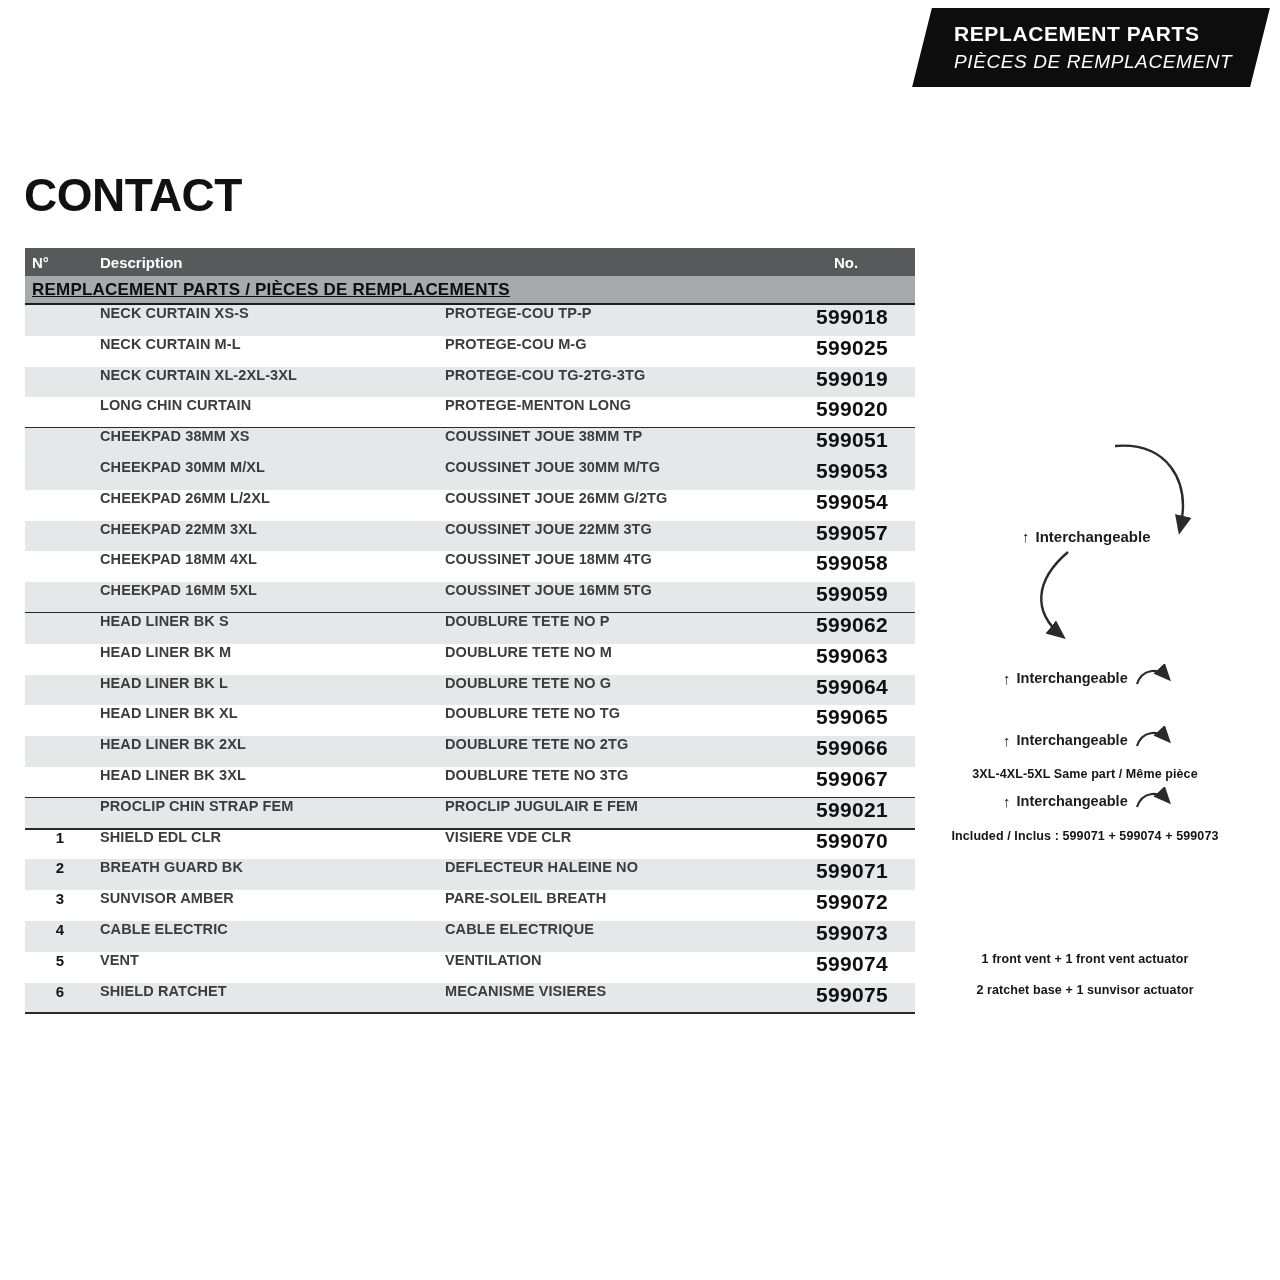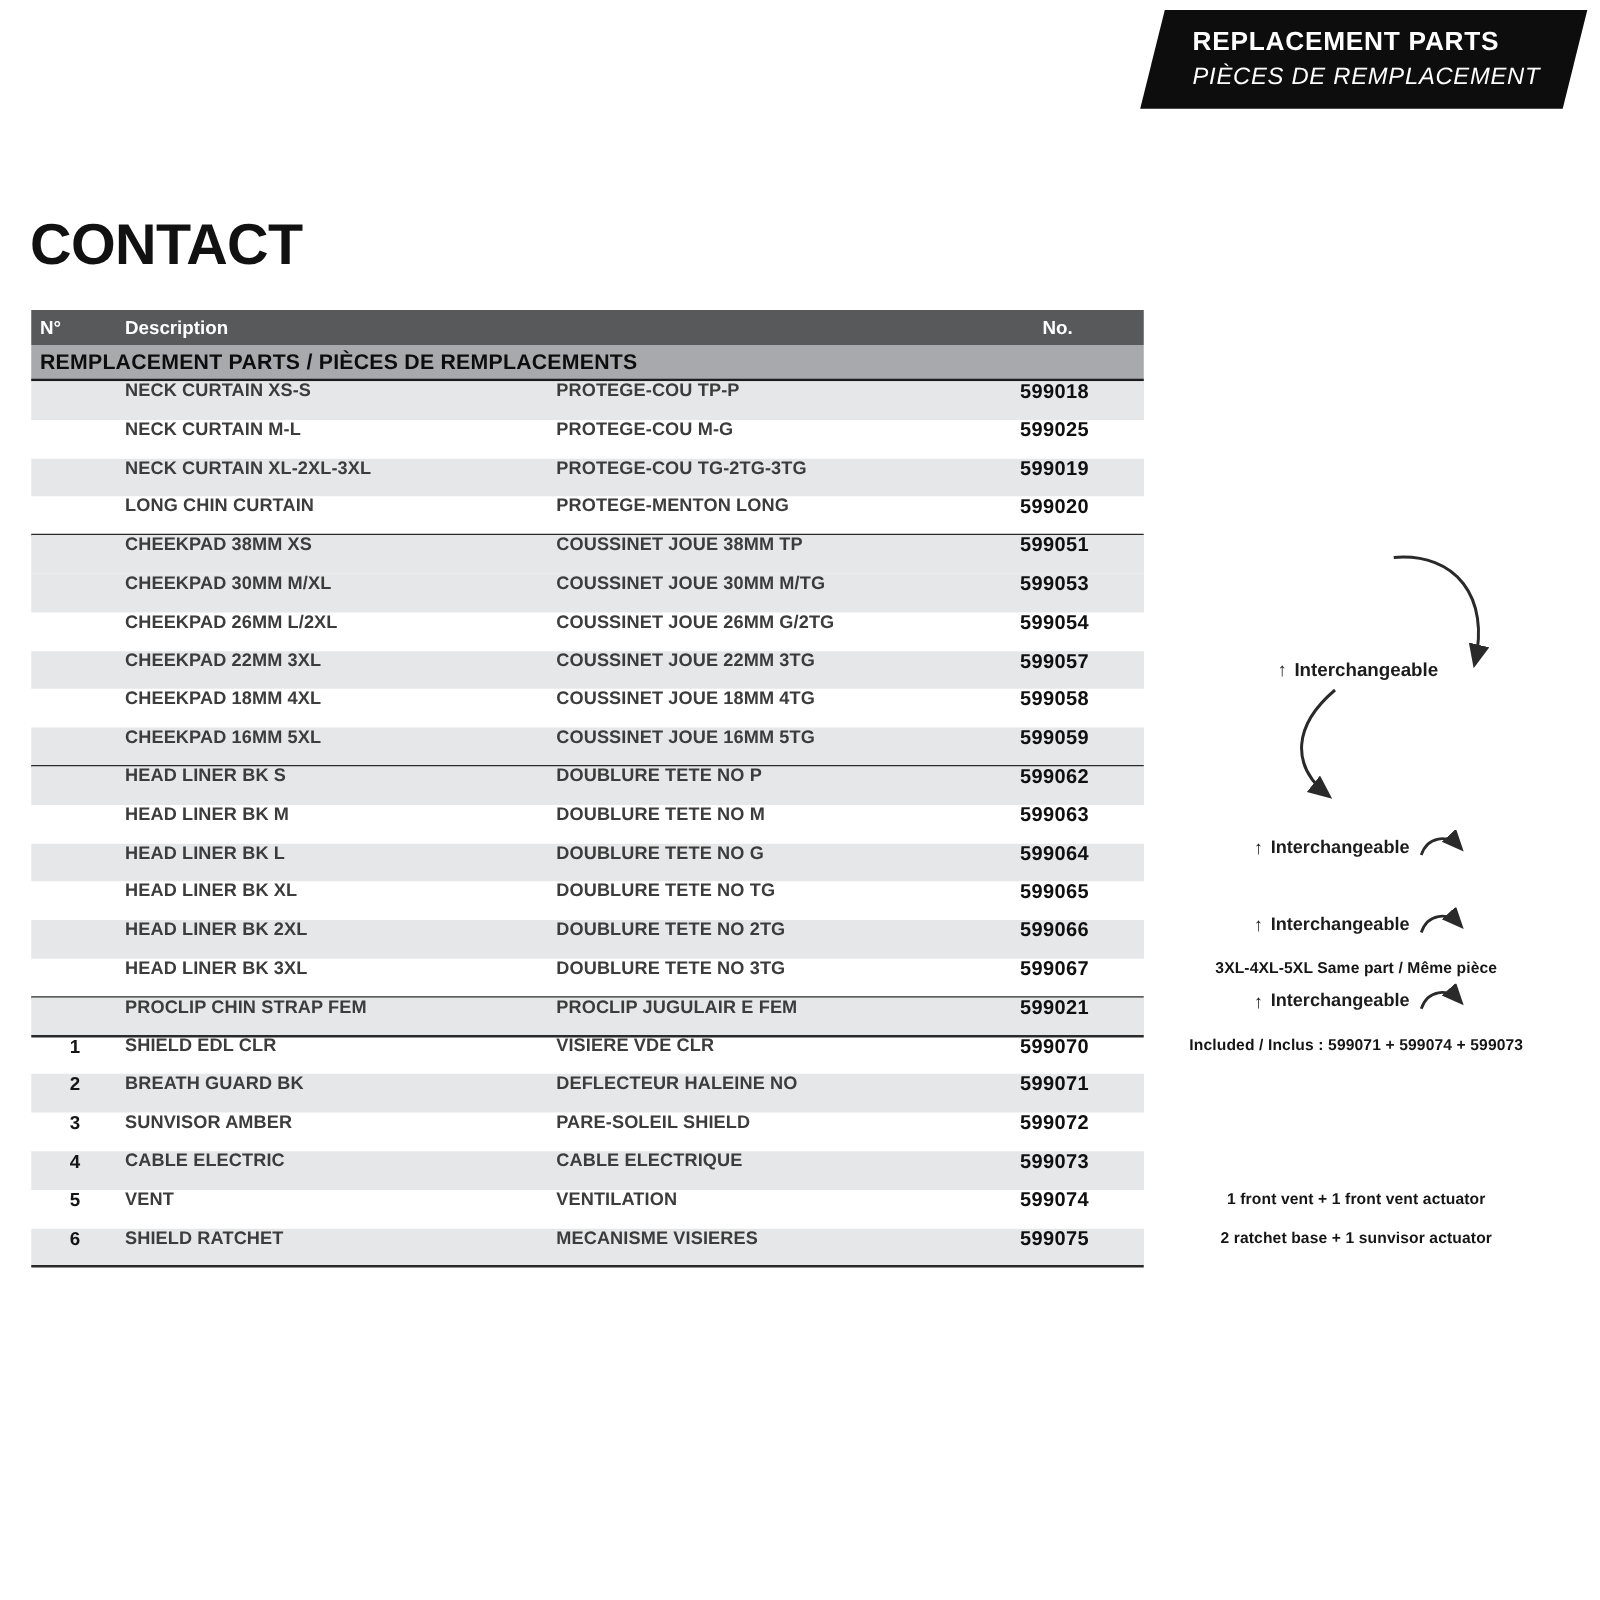--- a/index.html
+++ b/index.html
@@ -30,36 +30,37 @@
   .h-num { width:70px; padding-left:7px; box-sizing:border-box; }
   .h-en  { width:345px; padding-left:5px; box-sizing:border-box; }
   .h-fr  { width:368px; }
   .h-no  { width:107px; padding-left:26px; box-sizing:border-box; }
 
   .section {
     display:flex; align-items:center; background:#A7A9AC; color:#0d0d0d;
     height:29px; width:890px; font-weight:bold; font-size:17px;
     padding-left:7px; box-sizing:border-box; border-bottom:2px solid #1c1c1c;
     letter-spacing:.2px;
+    text-decoration:underline;
   }
 
   .row {
     display:flex; align-items:flex-start; height:30.8px; position:relative;
     font-size:14.5px; font-weight:bold; color:#3c3c3c; letter-spacing:.1px;
   }
   .row.stripe { background:linear-gradient(to right,#E6E7E8 0,#E6E7E8 890px,rgba(0,0,0,0) 890px); }
   .row.group-end::after {
     content:""; position:absolute; left:0; bottom:-1px; width:890px; height:0;
     border-top:2px solid #2a2a2a;
   }
   .cell-num { width:70px; text-align:center; font-size:15px; color:#151515; }
   .cell-en  { width:345px; padding-left:5px; box-sizing:border-box; }
   .cell-fr  { width:368px; padding-left:5px; box-sizing:border-box; }
   .cell-no  { width:107px; padding-left:8px; box-sizing:border-box;
-              font-size:16px; font-weight:800; color:#101010; letter-spacing:.3px; }
+              font-size:21px; font-weight:800; color:#101010; letter-spacing:.3px; }
   .cell-note{ flex:1; text-align:center; font-size:12.5px; font-weight:bold; color:#151515; }
 
   
   .ann-big { position:absolute; left:975px; top:190px; width:255px; height:212px; }
   .ann-big svg { position:absolute; left:0; top:0; }
   .ann-big .ann-text { position:absolute; left:22px; top:90px; display:flex; align-items:center; gap:6px; }
   .ann-label { font-size:15px; font-weight:bold; color:#1c1c1c; }
   .up-arrow { font-size:15px; font-weight:bold; color:#1c1c1c; }
   .ann-small { position:absolute; display:flex; align-items:center; gap:6px; height:26px; left:978px; }
   .ann-small .ann-label { font-size:14.5px; }
@@ -217,21 +218,21 @@
   <div class="row stripe">
       <div class="cell-num">2</div>
       <div class="cell-en">BREATH GUARD BK</div>
       <div class="cell-fr">DEFLECTEUR HALEINE NO</div>
       <div class="cell-no">599071</div>
       <div class="cell-note"></div>
     </div>
   <div class="row">
       <div class="cell-num">3</div>
       <div class="cell-en">SUNVISOR AMBER</div>
-      <div class="cell-fr">PARE-SOLEIL SHIELD</div>
+      <div class="cell-fr">PARE-SOLEIL BREATH</div>
       <div class="cell-no">599072</div>
       <div class="cell-note"></div>
     </div>
   <div class="row stripe">
       <div class="cell-num">4</div>
       <div class="cell-en">CABLE ELECTRIC</div>
       <div class="cell-fr">CABLE ELECTRIQUE</div>
       <div class="cell-no">599073</div>
       <div class="cell-note"></div>
     </div>

